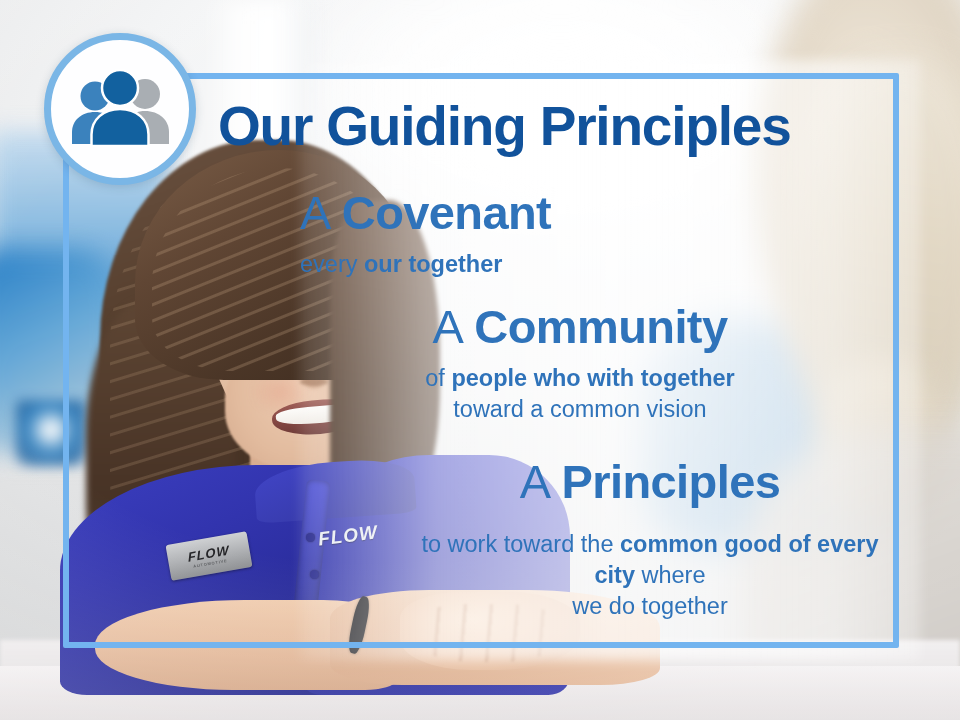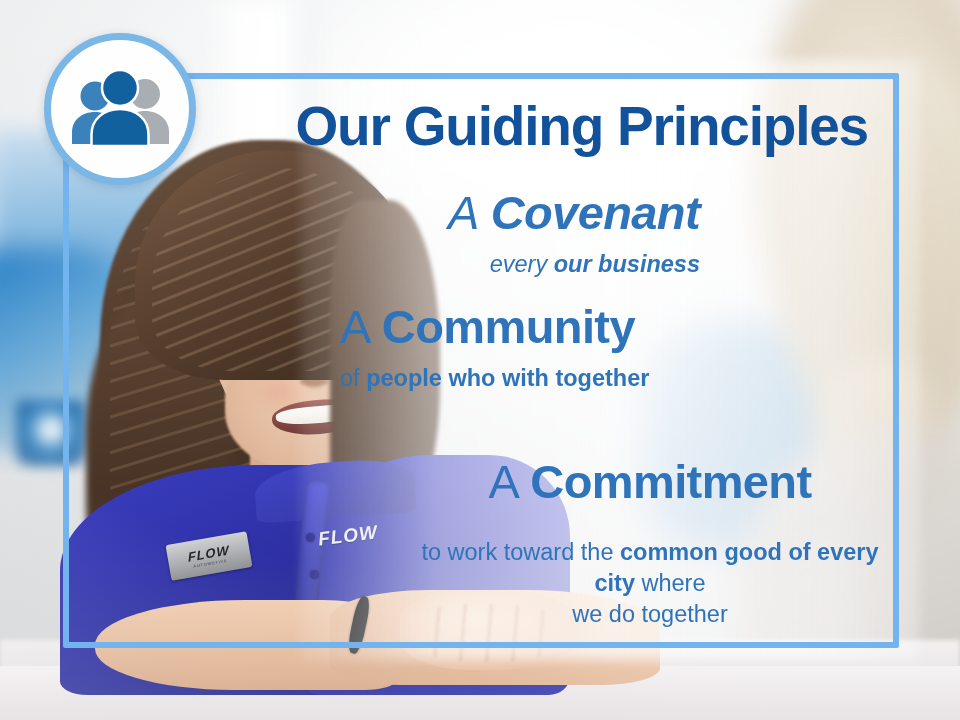--- a/index.html
+++ b/index.html
@@ -279,21 +279,21 @@
     background:#fefeff;
     border:7px solid #7ab6e6;
     box-shadow:0 2px 10px rgba(30,60,90,.18);
     display:flex; align-items:center; justify-content:center;
   }
   .badge-circle svg { width:108px; height:86px; display:block; }
 
   
   .title {
     position:absolute; left:218px; top:96px; width:650px;
-    text-align:right;
+    text-align:left;
     font-family:"Liberation Sans", sans-serif;
     font-weight:700; font-size:55px; line-height:60px;
     letter-spacing:-1.2px;
     color:#11529b;
   }
 
   .block { position:absolute; }
 
   .head {
     font-family:"Liberation Sans", sans-serif;
@@ -304,26 +304,26 @@
   .head .art { font-weight:300; letter-spacing:0px; }
   .head .word { font-weight:700; letter-spacing:-.6px; }
 
   .sub {
     font-family:"Liberation Sans", sans-serif;
     font-size:23.5px; line-height:31px;
     color:#2f73ba; font-weight:400;
   }
   .sub b { font-weight:700; }
 
-  .b1 { left:300px; top:186px; width:400px; text-align:right;font-style:italic; }
-  .b2 { left:340px; top:300px; width:480px; }
+  .b1 { left:300px; top:186px; width:400px; text-align:left; }
+  .b2 { left:340px; top:300px; width:480px; text-align:center; }
   .b3 { left:420px; top:455px; width:460px; text-align:center; }
 
   .b1 .sub, .b2 .sub, .b3 .sub { margin-top:9px; }
-  .b3 .sub { margin-top:28px; }
+  .b3 .sub { margin-top:20px; }
 </style>
 </head>
 <body>
 
 <div id="stage">
 
   <div class="photo">
     <div class="bg-base"></div>
     <div class="bg-window-left"></div>
     <div class="bg-car-left"></div>
@@ -400,36 +400,37 @@
     </svg>
   </div>
 
   <div class="title">Our Guiding Principles</div>
 
   <div class="block b1">
     <div class="head">
       <span class="art">A </span><span class="word">Covenant</span>
     </div>
     <div class="sub">
-      <span>every </span><b>our business</b><span></span>
+      <span>every </span><b>our together</b><span></span>
     </div>
   </div>
 
   <div class="block b2">
     <div class="head">
       <span class="art">A </span><span class="word">Community</span>
     </div>
     <div class="sub">
       <span>of </span><b>people who with together</b><span></span><br>
+      <span>toward a common vision</span>
     </div>
   </div>
 
   <div class="block b3">
     <div class="head">
-      <span class="art">A </span><span class="word">Commitment</span>
+      <span class="art">A </span><span class="word">Principles</span>
     </div>
     <div class="sub">
       <span>to work toward the </span><b>common good of every city</b><span> where</span><br>
       <span>we do together</span>
     </div>
   </div>
 
 </div>
 
 </body></html>

